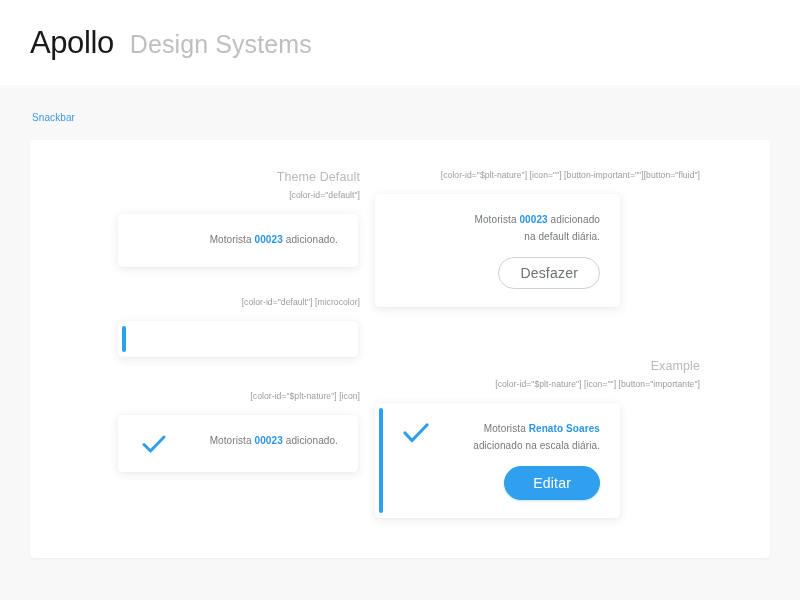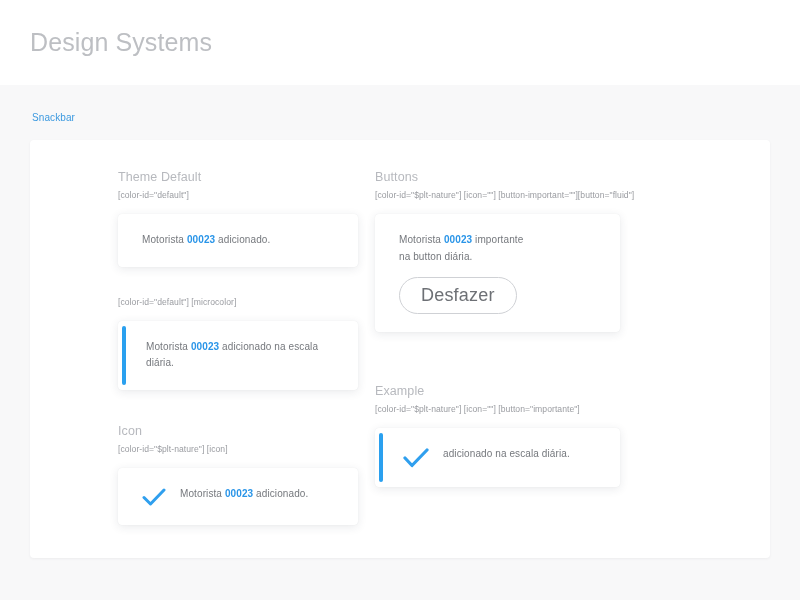--- a/index.html
+++ b/index.html
@@ -56,20 +56,21 @@
     background: #ffffff;
     border-radius: 4px;
     height: 418px;
     box-shadow: 0 1px 3px rgba(40,45,60,0.055);
     position: relative;
   }
 
   .cols {
     display: flex;
     padding: 28px 0 0 0;
+    text-align: right;
   }
   .col-left  { width: 330px; padding-left: 88px; }
   .col-right { width: 340px; padding-left: 15px; }
 
   
   .demo { margin-bottom: 18px; }
   .demo-label {
     font-size: 12.5px;
     color: #b7b9be;
     letter-spacing: 0.1px;
@@ -123,21 +124,21 @@
   }
   .sb-text .hl {
     color: #2a95e8;
     font-weight: 700;
   }
 
   
   .btn-row { margin-top: 12px; }
   .btn {
     font-family: "Liberation Sans", sans-serif;
-    font-size: 18px;
+    font-size: 14px;
     letter-spacing: 0.2px;
     border-radius: 40px;
     cursor: pointer;
     display: inline-block;
   }
   .btn-outline {
     background: #ffffff;
     border: 1px solid #cfd1d5;
     color: #6d7075;
     padding: 7px 21px;
@@ -154,20 +155,21 @@
   .pad-a { padding-top: 2px; }
   .gap-mid  { margin-top: 30px; }
   .gap-mid2 { margin-top: 34px; }
   .gap-r    { margin-top: 52px; }
 </style>
 </head>
 <body>
 
 <div class="app-header">
   <div class="brand-row">
+    <span class="brand-name">Apollo</span>
     <span class="brand-sub">Design Systems</span>
   </div>
 </div>
 
 <div class="page">
 
   <div class="section-title">Snackbar</div>
 
   <div class="panel">
     <div class="cols">
@@ -181,71 +183,70 @@
             <div class="sb-body">
               <div class="sb-text"><span>Motorista </span><span class="hl">00023</span><span> adicionado.</span></div>
             </div>
           </div>
         </div>
 
         <div class="demo gap-mid">
           <div class="demo-code">[color-id="default"] [microcolor]</div>
           <div class="snackbar w-left has-accent">
             <div class="accent-bar"></div>
-            <div class="sb-body">
-              <div class="sb-text"><span>Motorista </span><span class="hl">00023</span><span> adicionado na escala diária.</span></div>
-            </div>
           </div>
         </div>
 
         <div class="demo gap-mid2">
-          <div class="demo-label">Icon</div>
           <div class="demo-code">[color-id="$plt-nature"] [icon]</div>
           <div class="snackbar w-left">
             <span class="sb-icon">
               <svg width="24" height="20" viewBox="0 0 24 20" fill="none" xmlns="http://www.w3.org/2000/svg">
                 <path d="M2 10.5 L8.5 17 L22 3" stroke="#2f9fee" stroke-width="3" stroke-linecap="round" stroke-linejoin="round"></path>
               </svg>
             </span>
             <div class="sb-body">
               <div class="sb-text"><span>Motorista </span><span class="hl">00023</span><span> adicionado.</span></div>
             </div>
           </div>
         </div>
 
       </div>
 
       <div class="col-right">
 
         <div class="demo pad-a">
-          <div class="demo-label">Buttons</div>
           <div class="demo-code">[color-id="$plt-nature"] [icon=""] [button-important=""][button="fluid"]</div>
           <div class="snackbar w-right">
             <div class="sb-body">
-              <div class="sb-text"><span>Motorista </span><span class="hl">00023</span><span> importante</span></div>
-              <div class="sb-text">na button diária.</div>
+              <div class="sb-text"><span>Motorista </span><span class="hl">00023</span><span> adicionado</span></div>
+              <div class="sb-text">na default diária.</div>
               <div class="btn-row">
                 <span class="btn btn-outline">Desfazer</span>
               </div>
             </div>
           </div>
         </div>
 
         <div class="demo gap-r">
           <div class="demo-label">Example</div>
           <div class="demo-code">[color-id="$plt-nature"] [icon=""] [button="importante"]</div>
           <div class="snackbar w-right has-accent">
             <div class="accent-bar"></div>
             <span class="sb-icon">
               <svg width="26" height="22" viewBox="0 0 26 22" fill="none" xmlns="http://www.w3.org/2000/svg">
                 <path d="M2 11 L9 18.5 L24 3" stroke="#2f9fee" stroke-width="3.2" stroke-linecap="round" stroke-linejoin="round"></path>
               </svg>
             </span>
             <div class="sb-body">
+              <div class="sb-text"><span>Motorista </span><span class="hl">Renato Soares</span></div>
               <div class="sb-text">adicionado na escala diária.</div>
+              <div class="btn-row">
+                <span class="btn btn-filled">Editar</span>
+              </div>
             </div>
           </div>
         </div>
 
       </div>
 
     </div>
   </div>
 </div>
 

